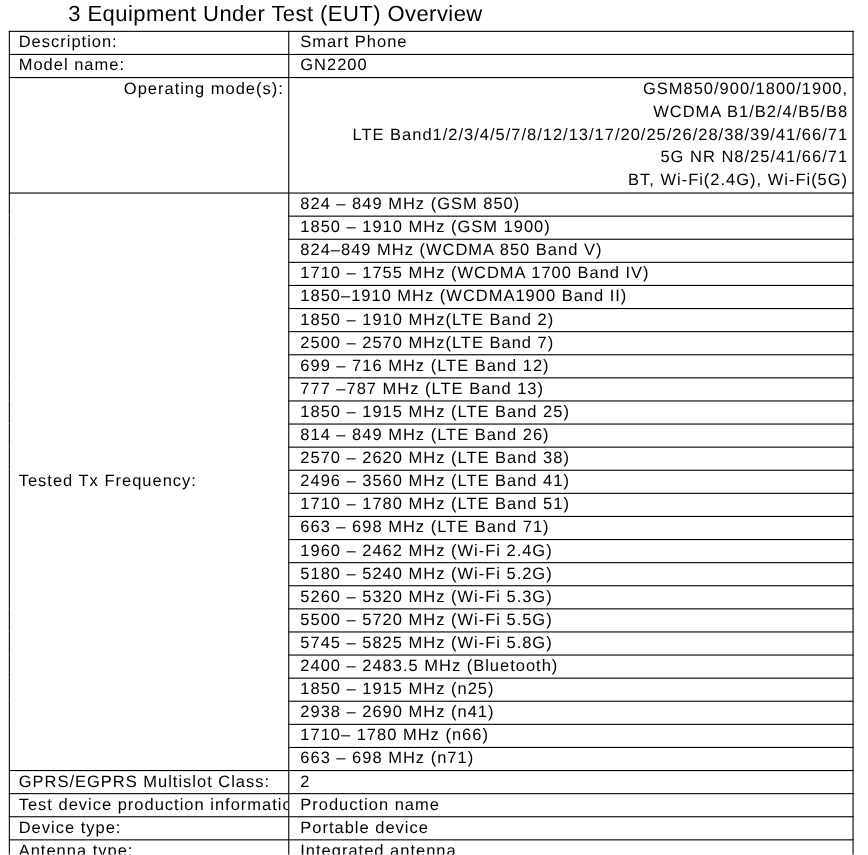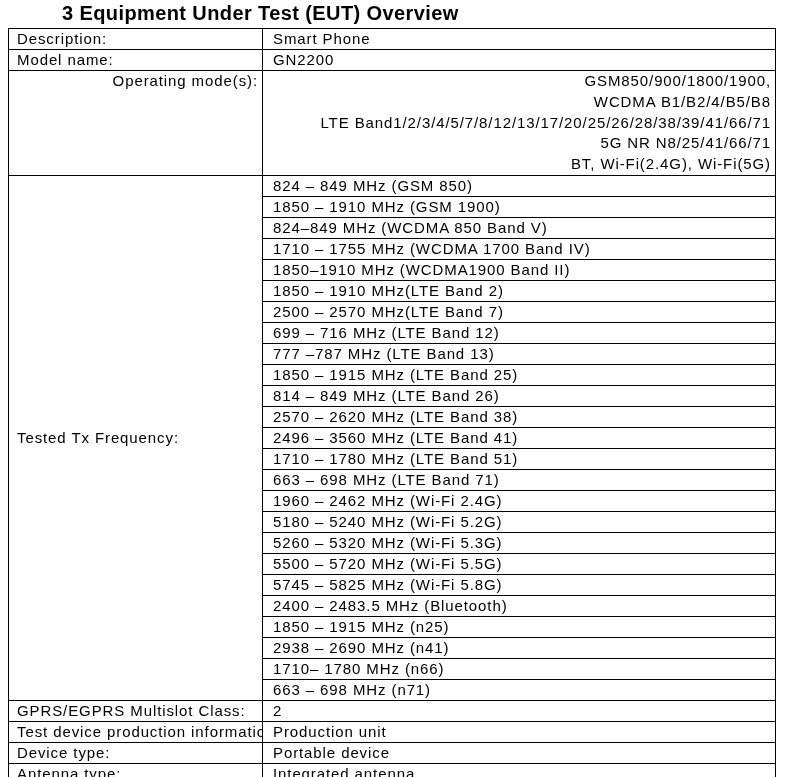--- a/index.html
+++ b/index.html
@@ -12,21 +12,21 @@
   .page {
     position: relative;
     width: 789px;
     height: 777px;
     background: #ffffff;
     overflow: hidden;
   }
   .page-title {
     margin: 2px 0 0 62px;
     font-size: 20px;
-    font-weight: 700;
+    font-weight: 400;
     letter-spacing: 0.4px;
     white-space: nowrap;
   }
   table.eut {
     border-collapse: collapse;
     table-layout: fixed;
     margin: 3px 0 0 8px;
     width: 767px;
   }
   table.eut td {
@@ -162,21 +162,21 @@
       <tr>
           <td class="val">663 – 698 MHz (n71)</td>
         </tr>
 
       <tr>
         <td>GPRS/EGPRS Multislot Class:</td>
         <td class="val">2</td>
       </tr>
       <tr>
         <td>Test device production information:</td>
-        <td class="val">Production unit</td>
+        <td class="val">Production name</td>
       </tr>
       <tr>
         <td>Device type:</td>
         <td class="val">Portable device</td>
       </tr>
       <tr>
         <td>Antenna type:</td>
         <td class="val">Integrated antenna</td>
       </tr>
 

